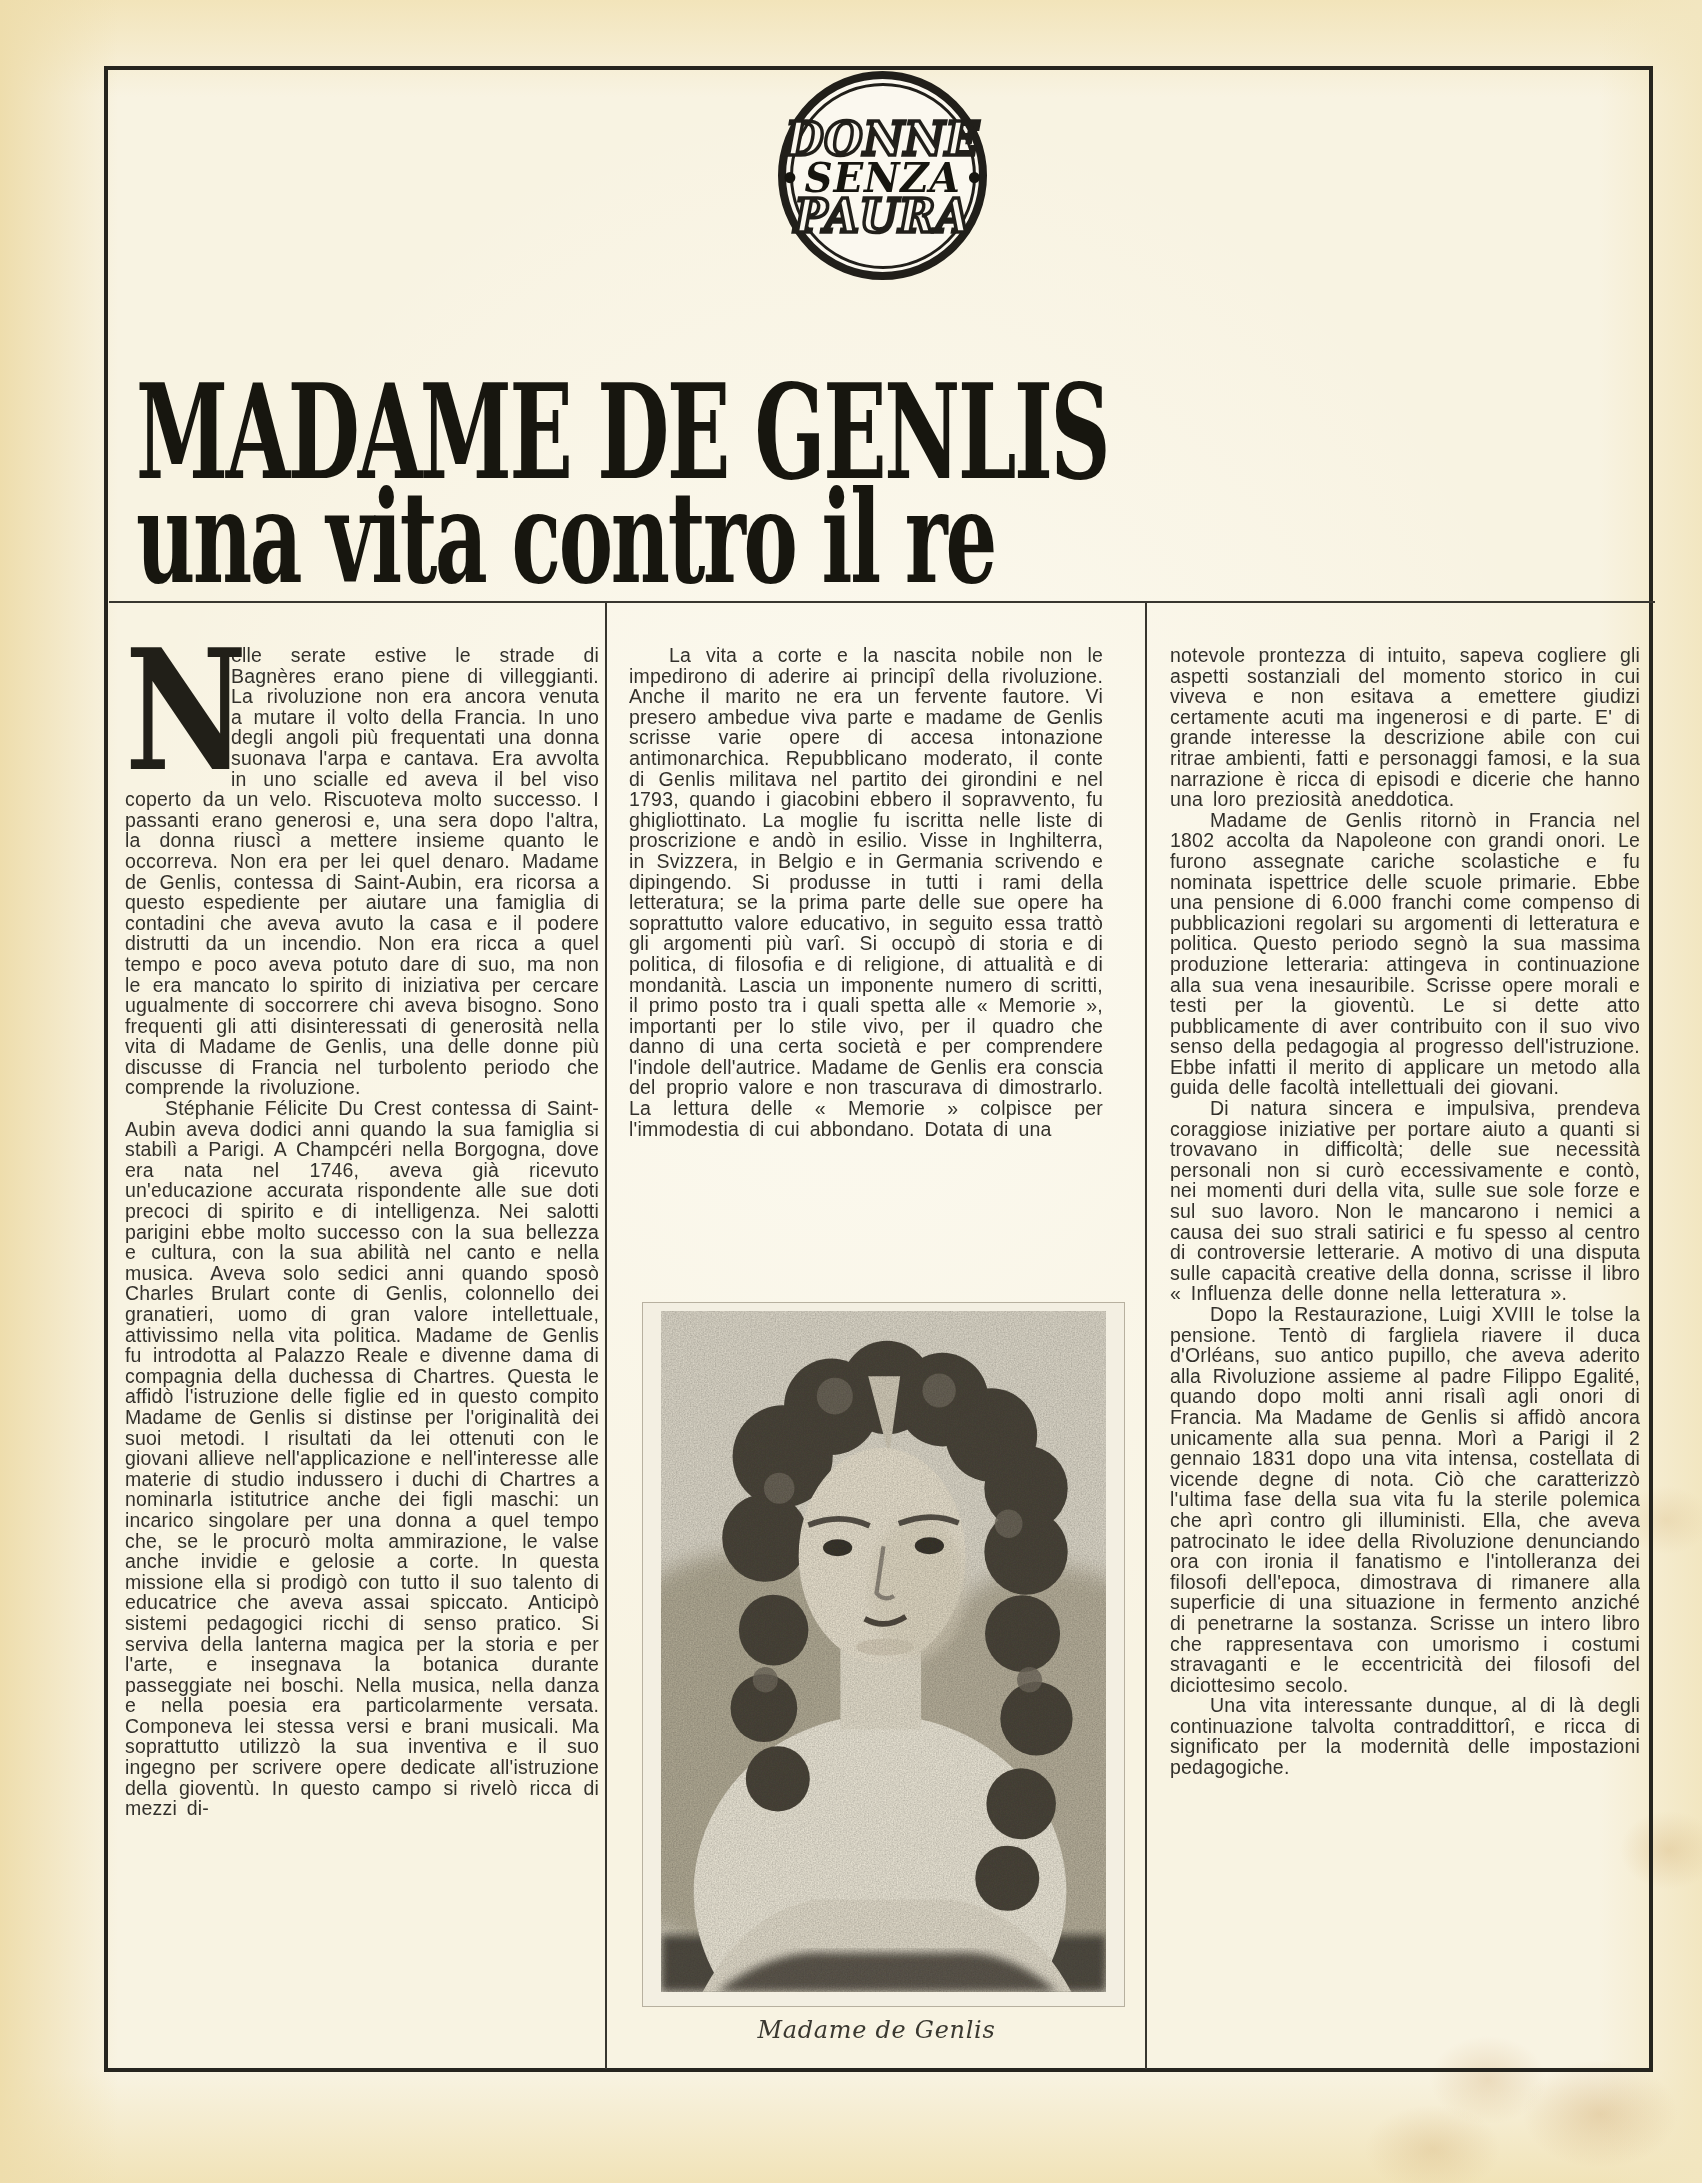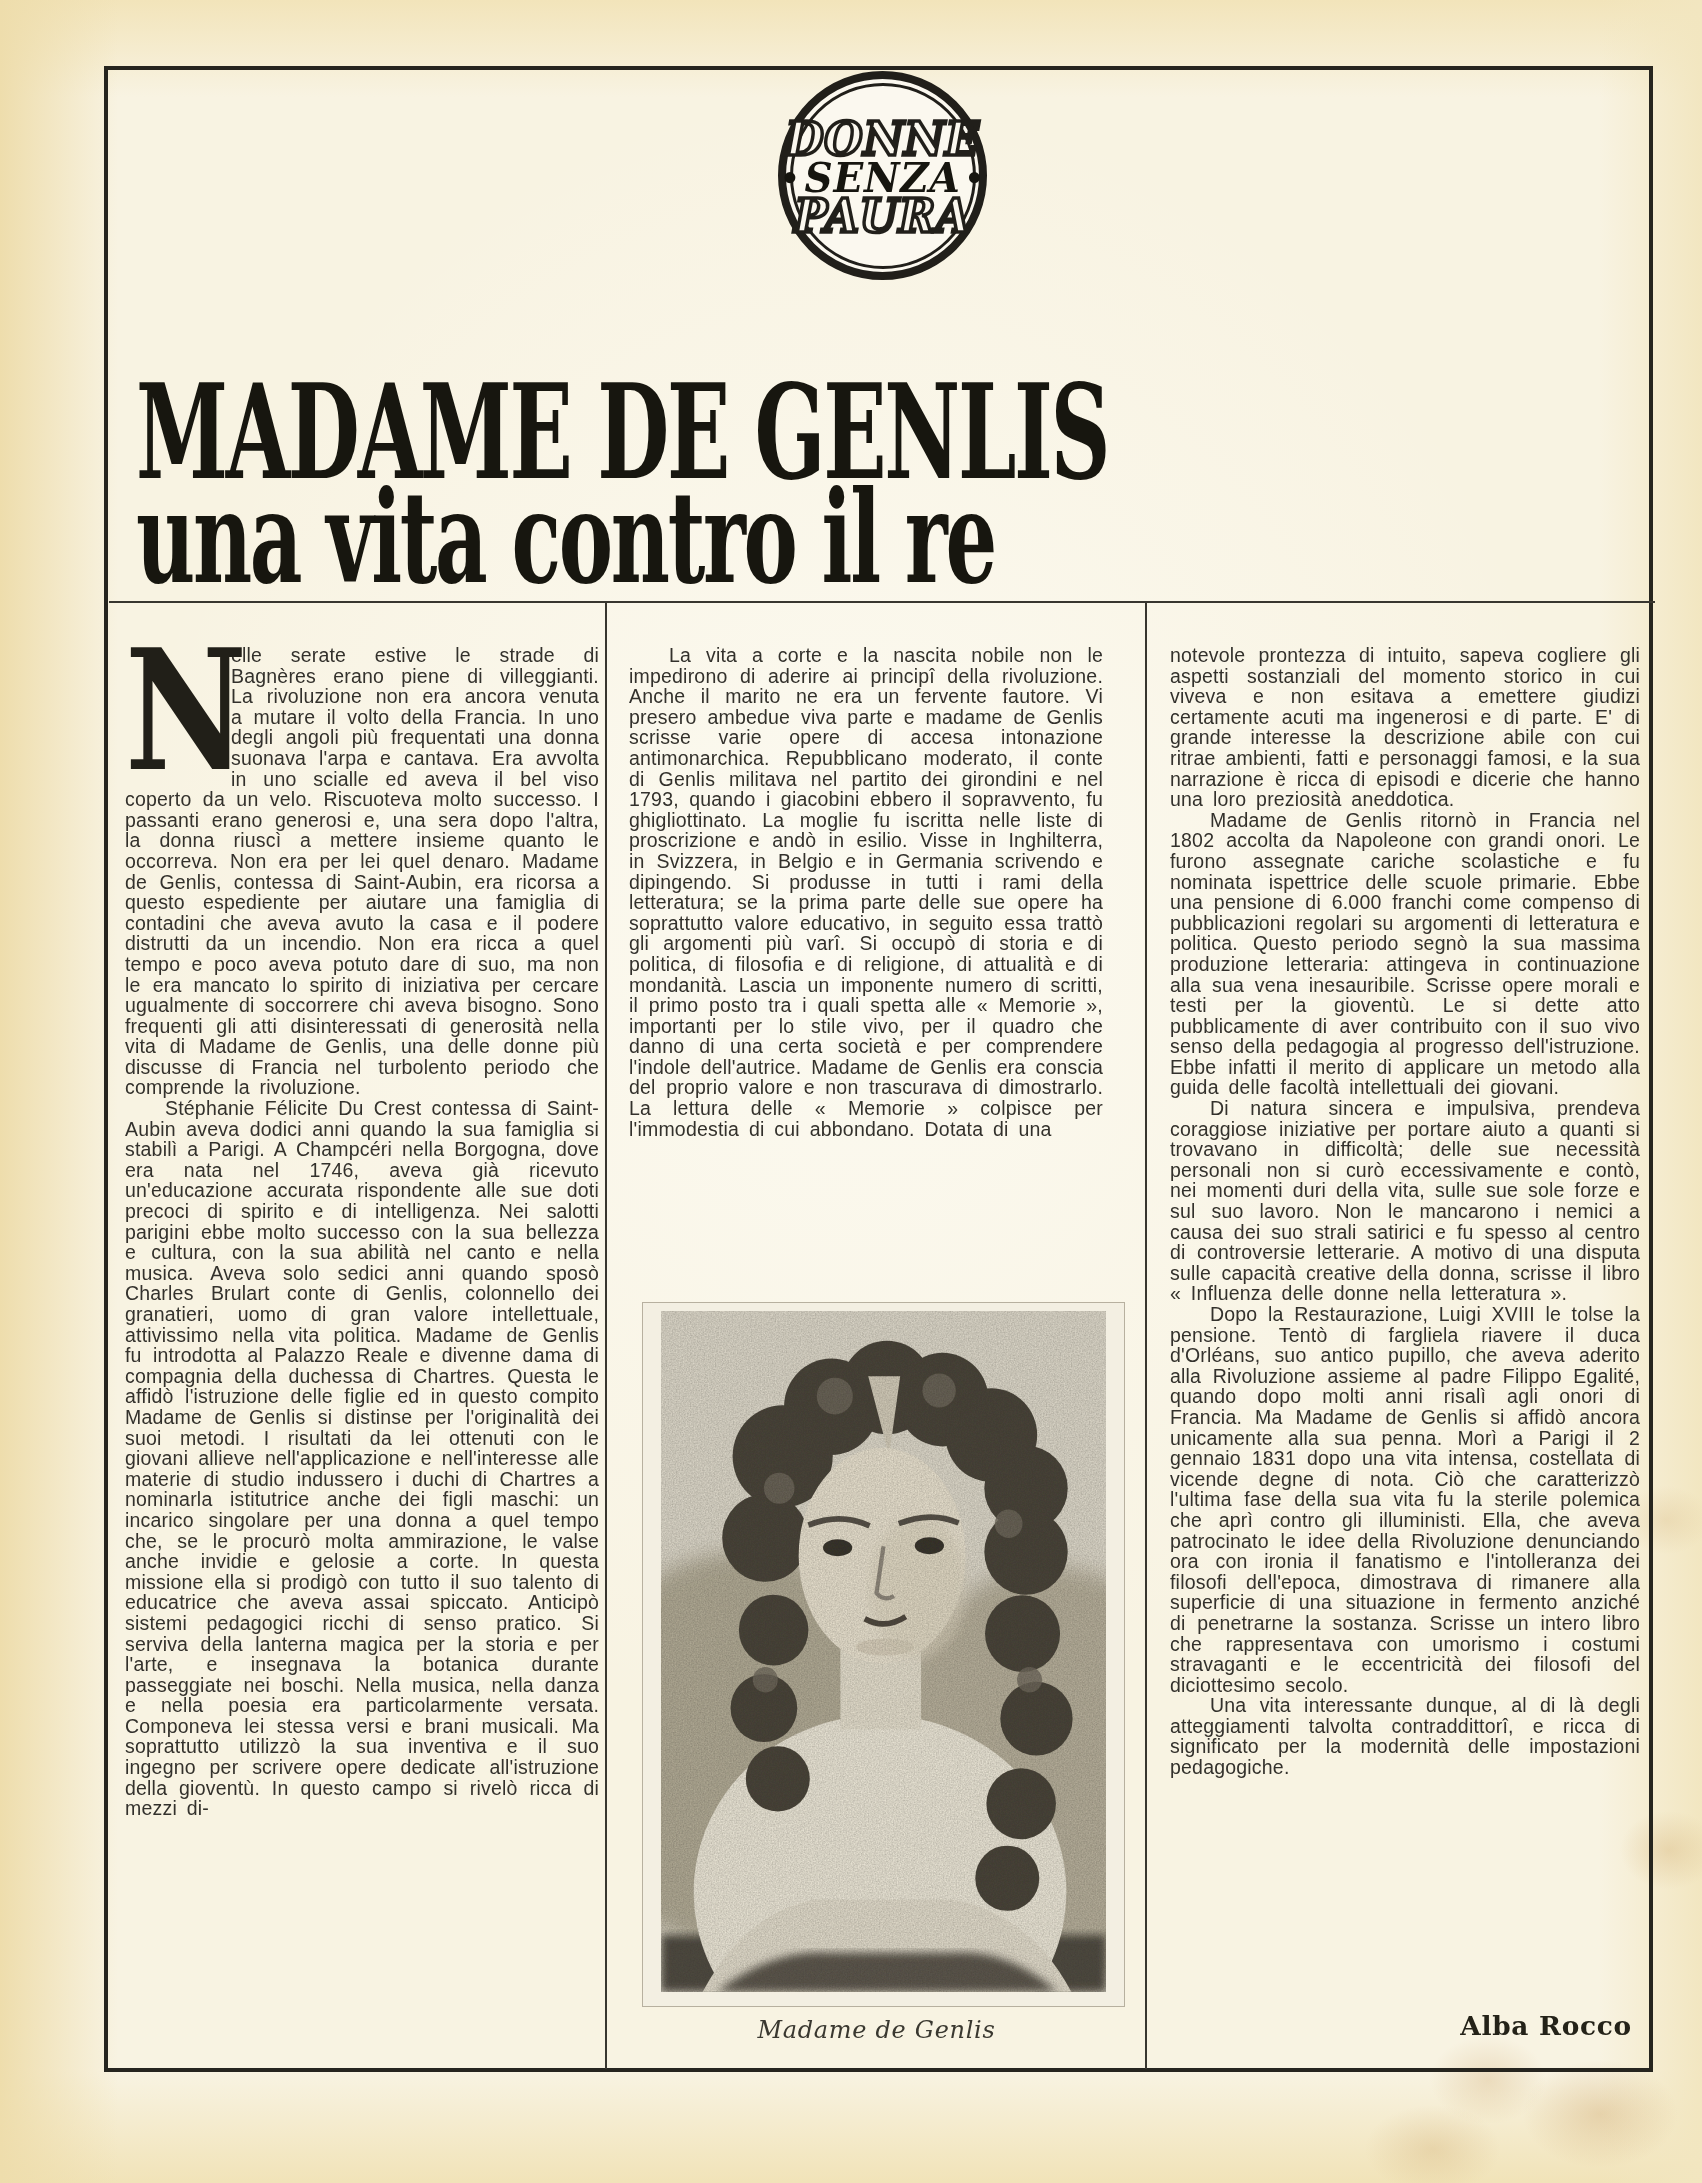--- a/index.html
+++ b/index.html
@@ -95,21 +95,21 @@
 
   <div class="col" id="col2">
     <p class="ind">La vita a corte e la nascita nobile non le impedirono di aderire ai principî della rivoluzione. Anche il marito ne era un fervente fautore. Vi presero ambedue viva parte e madame de Genlis scrisse varie opere di accesa intonazione antimonarchica. Repubblicano moderato, il conte di Genlis militava nel partito dei girondini e nel 1793, quando i giacobini ebbero il sopravvento, fu ghigliottinato. La moglie fu iscritta nelle liste di proscrizione e andò in esilio. Visse in Inghilterra, in Svizzera, in Belgio e in Germania scrivendo e dipingendo. Si produsse in tutti i rami della letteratura; se la prima parte delle sue opere ha soprattutto valore educativo, in seguito essa trattò gli argomenti più varî. Si occupò di storia e di politica, di filosofia e di religione, di attualità e di mondanità. Lascia un imponente numero di scritti, il primo posto tra i quali spetta alle « Memorie », importanti per lo stile vivo, per il quadro che danno di una certa società e per comprendere l'indole dell'autrice. Madame de Genlis era conscia del proprio valore e non trascurava di dimostrarlo. La lettura delle « Memorie » colpisce per l'immodestia di cui abbondano. Dotata di una</p>
   </div>
 
   <div class="col" id="col3">
     <p>notevole prontezza di intuito, sapeva cogliere gli aspetti sostanziali del momento storico in cui viveva e non esitava a emettere giudizi certamente acuti ma ingenerosi e di parte. E' di grande interesse la descrizione abile con cui ritrae ambienti, fatti e personaggi famosi, e la sua narrazione è ricca di episodi e dicerie che hanno una loro preziosità aneddotica.</p>
     <p class="ind">Madame de Genlis ritornò in Francia nel 1802 accolta da Napoleone con grandi onori. Le furono assegnate cariche scolastiche e fu nominata ispettrice delle scuole primarie. Ebbe una pensione di 6.000 franchi come compenso di pubblicazioni regolari su argomenti di letteratura e politica. Questo periodo segnò la sua massima produzione letteraria: attingeva in continuazione alla sua vena inesauribile. Scrisse opere morali e testi per la gioventù. Le si dette atto pubblicamente di aver contribuito con il suo vivo senso della pedagogia al progresso dell'istruzione. Ebbe infatti il merito di applicare un metodo alla guida delle facoltà intellettuali dei giovani.</p>
     <p class="ind">Di natura sincera e impulsiva, prendeva coraggiose iniziative per portare aiuto a quanti si trovavano in difficoltà; delle sue necessità personali non si curò eccessivamente e contò, nei momenti duri della vita, sulle sue sole forze e sul suo lavoro. Non le mancarono i nemici a causa dei suo strali satirici e fu spesso al centro di controversie letterarie. A motivo di una disputa sulle capacità creative della donna, scrisse il libro « Influenza delle donne nella letteratura ».</p>
     <p class="ind">Dopo la Restaurazione, Luigi XVIII le tolse la pensione. Tentò di fargliela riavere il duca d'Orléans, suo antico pupillo, che aveva aderito alla Rivoluzione assieme al padre Filippo Egalité, quando dopo molti anni risalì agli onori di Francia. Ma Madame de Genlis si affidò ancora unicamente alla sua penna. Morì a Parigi il 2 gennaio 1831 dopo una vita intensa, costellata di vicende degne di nota. Ciò che caratterizzò l'ultima fase della sua vita fu la sterile polemica che aprì contro gli illuministi. Ella, che aveva patrocinato le idee della Rivoluzione denunciando ora con ironia il fanatismo e l'intolleranza dei filosofi dell'epoca, dimostrava di rimanere alla superficie di una situazione in fermento anziché di penetrarne la sostanza. Scrisse un intero libro che rappresentava con umorismo i costumi stravaganti e le eccentricità dei filosofi del diciottesimo secolo.</p>
-    <p class="ind">Una vita interessante dunque, al di là degli atteggiamenti talvolta contraddittorî, e ricca di significato per la modernità delle impostazioni pedagogiche.</p>
+    <p class="ind">Una vita interessante dunque, al di là degli continuazione talvolta contraddittorî, e ricca di significato per la modernità delle impostazioni pedagogiche.</p>
   </div>
 
   <div class="figure">
     <svg viewBox="0 0 640 960" preserveAspectRatio="none">
       <defs>
         <filter id="grain" x="-5%" y="-5%" width="110%" height="110%">
           <feTurbulence type="fractalNoise" baseFrequency="0.5" numOctaves="2" seed="7" result="noise"></feTurbulence>
           <feColorMatrix in="noise" type="luminanceToAlpha" result="na"></feColorMatrix>
           <feComponentTransfer in="na" result="na2">
               <feFuncA type="linear" slope="0.75" intercept="-0.18"></feFuncA>
@@ -170,16 +170,15 @@
         <ellipse cx="254" cy="334" rx="21" ry="12" fill="#36322b"></ellipse>
         <ellipse cx="386" cy="331" rx="21" ry="12" fill="#36322b"></ellipse>
         <path d="M320,332 L310,398 Q320,410 335,402" stroke="#8d867a" stroke-width="6" fill="none"></path>
         <path d="M293,434 Q322,450 352,431" stroke="#4e463c" stroke-width="8" fill="none"></path>
         <ellipse cx="322" cy="474" rx="42" ry="12" fill="#cfc7b3" opacity="0.8"></ellipse>
       </g>
     </svg>
   </div>
   <div class="caption">Madame de Genlis</div>
 
-  <div class="byline">Alba Rocco</div>
 
 </div>
 
 
 </body></html>

